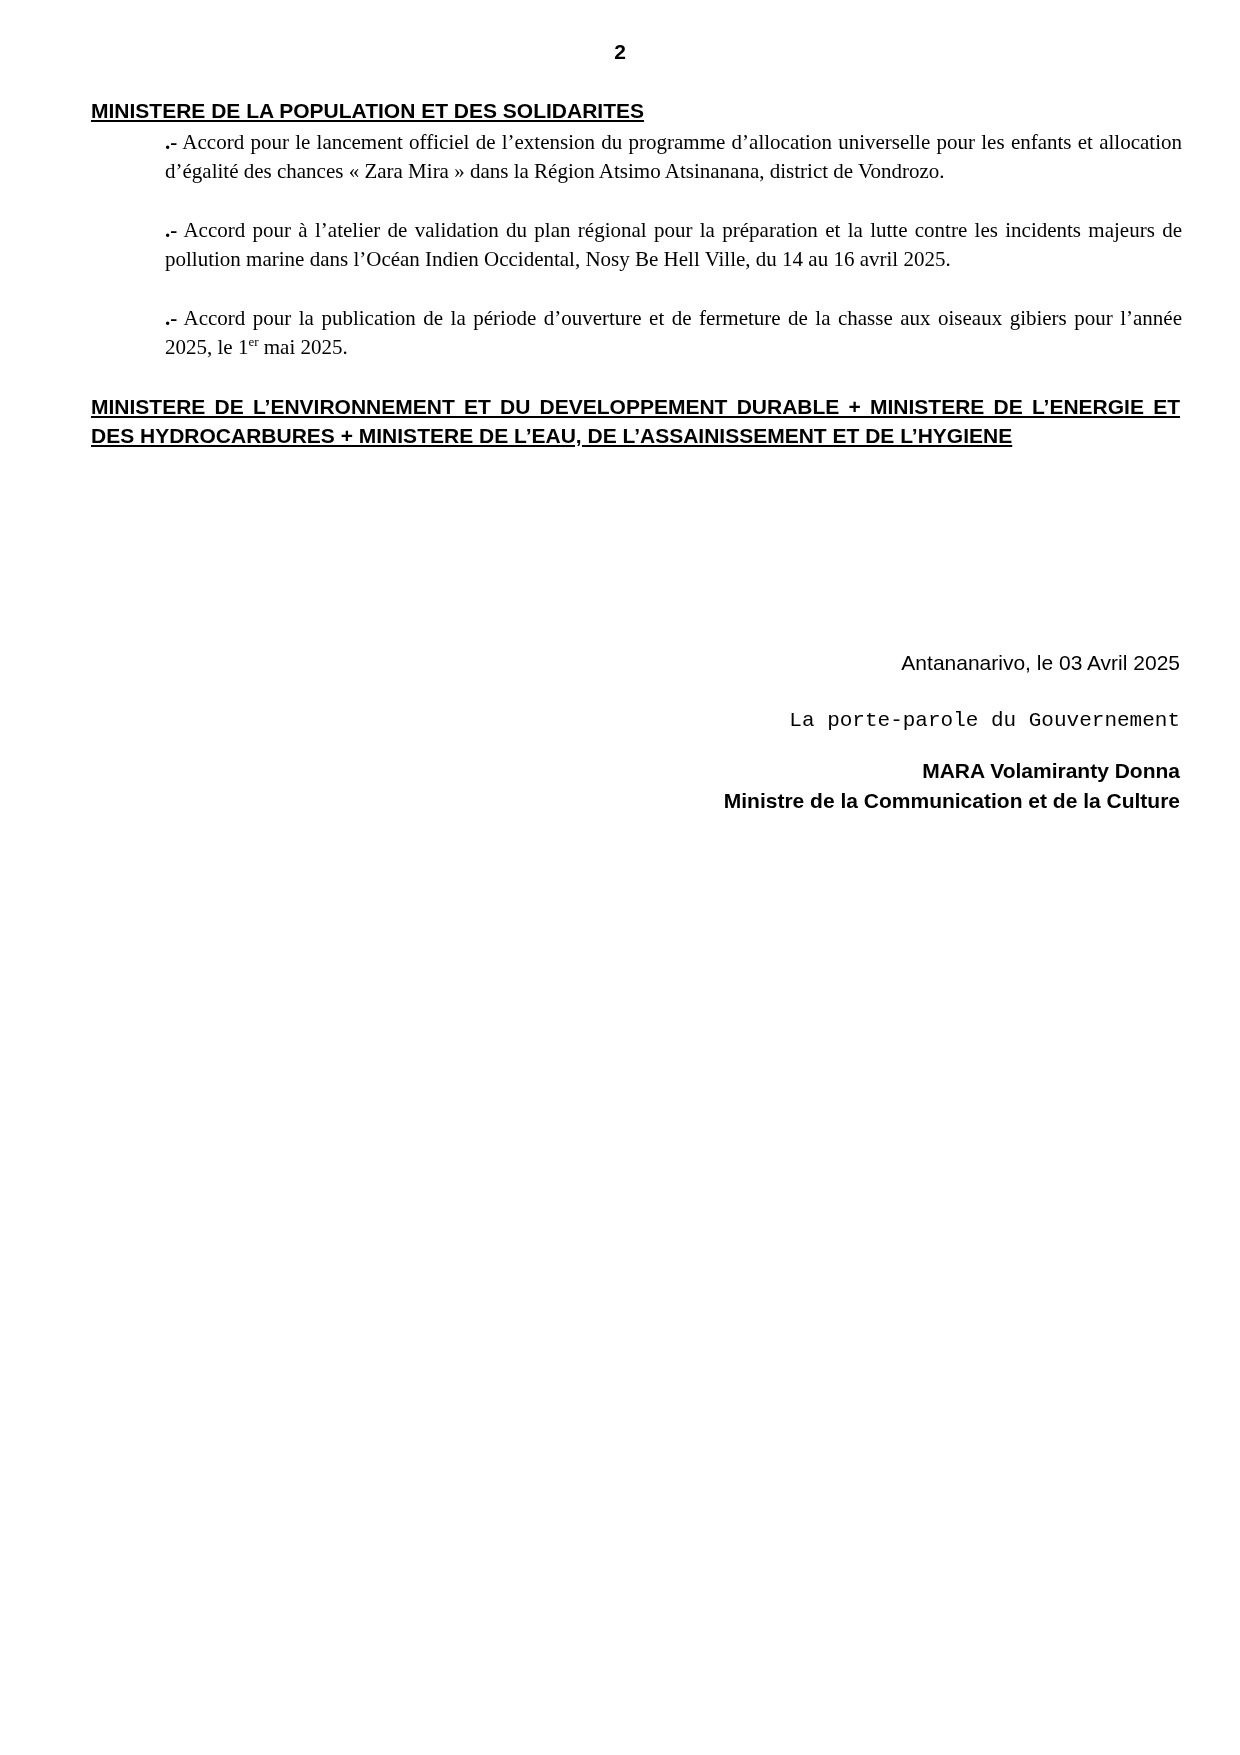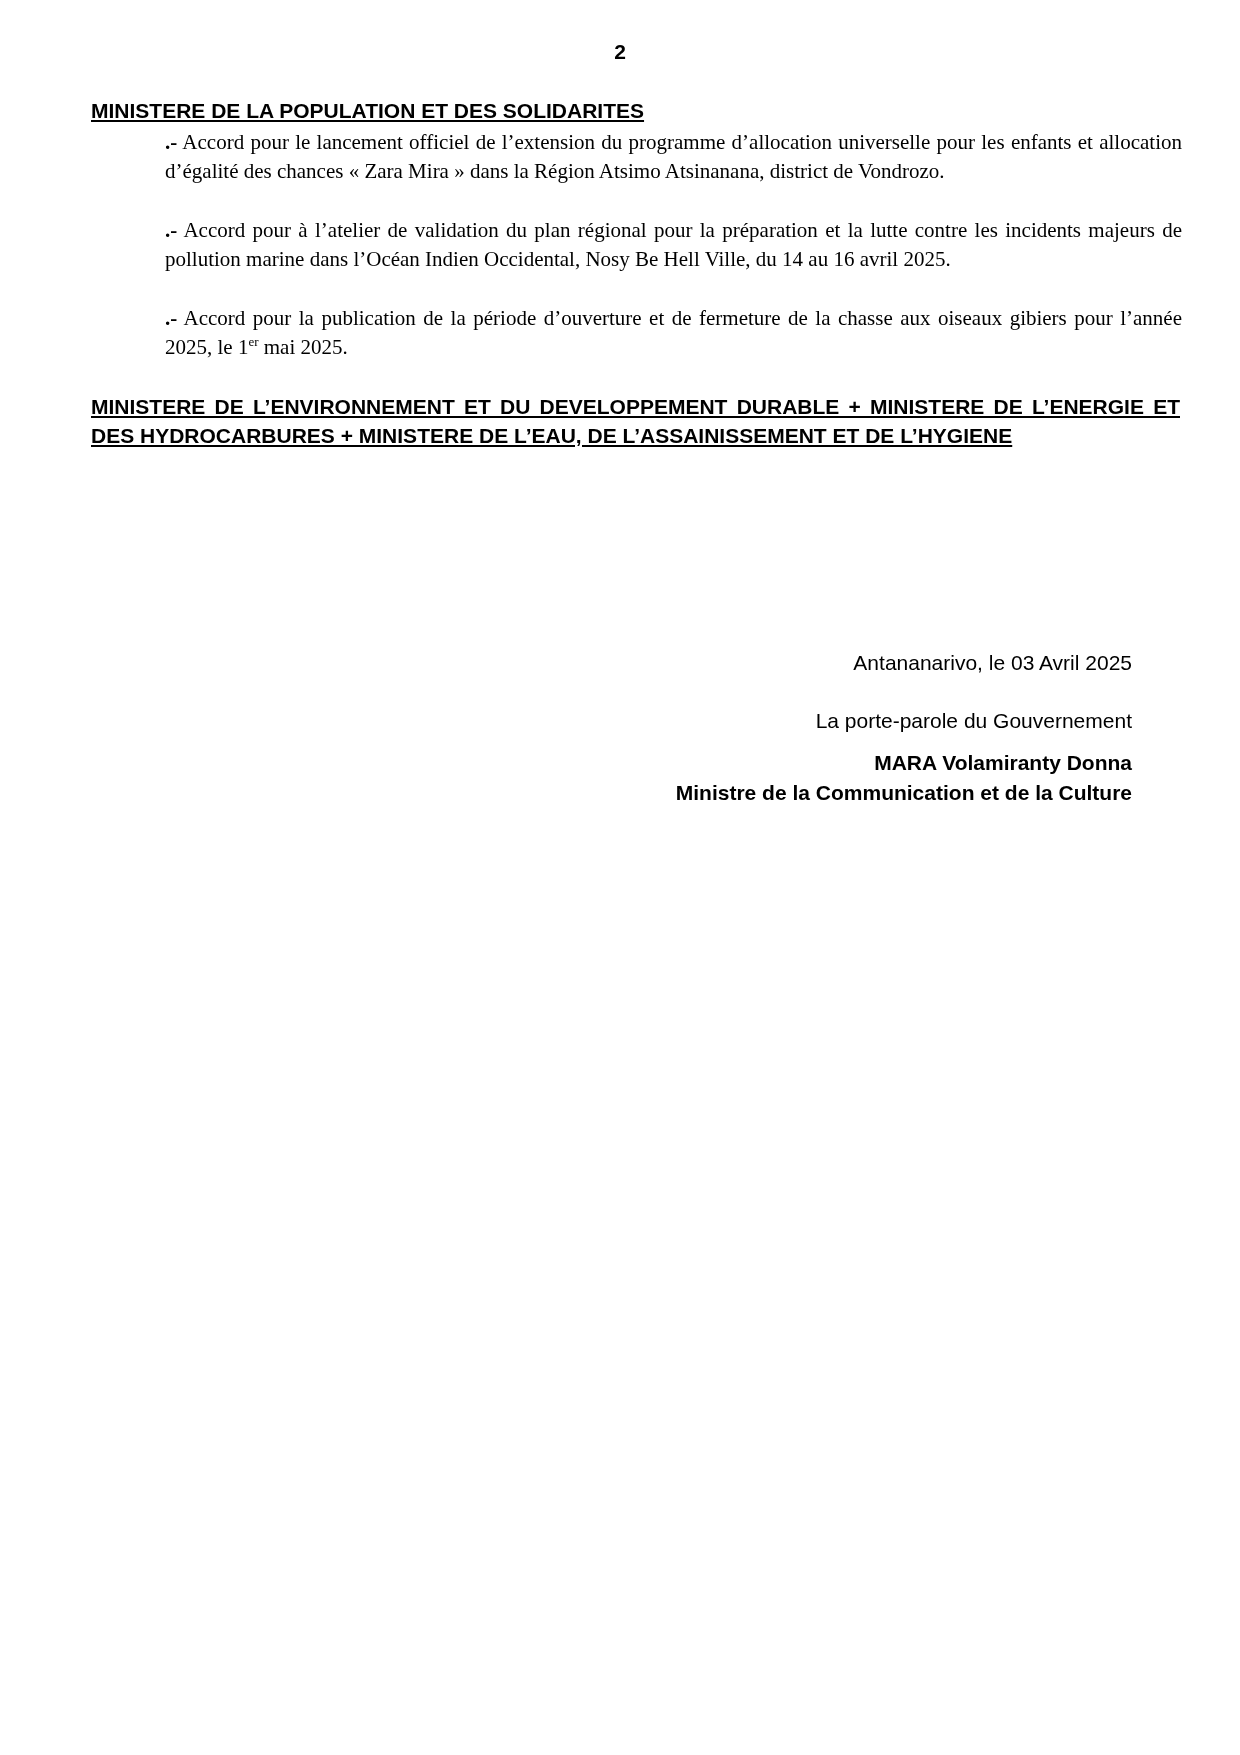--- a/index.html
+++ b/index.html
@@ -5,23 +5,23 @@
     html, body { margin: 0; padding: 0; background: #ffffff; }
     body { width: 1240px; height: 1755px; position: relative; font-family: "Liberation Sans", sans-serif; color: #000; }
     .page-number { position: absolute; top: 40px; left: 0; width: 1240px; text-align: center; font-weight: bold; font-size: 21px; }
     .content { position: absolute; top: 94px; left: 89px; width: 1093px; font-size: 21px; line-height: 29.5px; }
     .section { margin-bottom: 29px; }
     .section-title { font-weight: bold; text-decoration: underline; text-decoration-thickness: 2px; text-underline-offset: 2px; text-align: justify; text-align-last: left; margin: 2px; }
     .item { margin: 0 0 0 76px; text-align: justify; font-family: Liberation Serif, serif; }
     .item + .item { margin-top: 29px; }
     .bullet { font-weight: bold; }
     sup { font-size: 13px; line-height: 0; vertical-align: super; margin-top: 24px; }
-    .signature { position: absolute; top: 648px; left: 0; width: 1132px; text-align: right; font-size: 21px; }
+    .signature { position: absolute; top: 648px; left: 0; width: 1132px; text-align: right; font-size: 21px; padding-left: 48px; }
     .signature .place-date { margin-bottom: 28px; line-height: 30px; }
-    .signature .role { margin-bottom: 12px; line-height: 30px; }
+    .signature .role { margin-bottom: 20px; line-height: 30px; font-family: Liberation Mono, monospace; }
     .signature .name, .signature .title { font-weight: bold; line-height: 30px; }
   </style>
 </head>
 <body>
 
 <div class="page-number">2</div>
 
 <div class="content">
 
   <div class="section">

